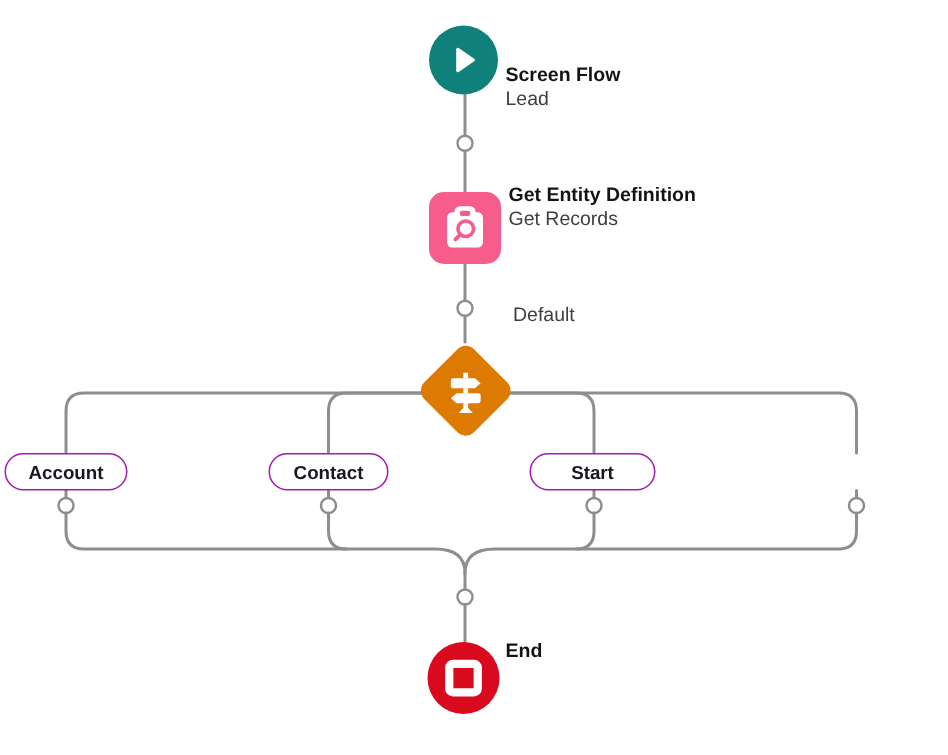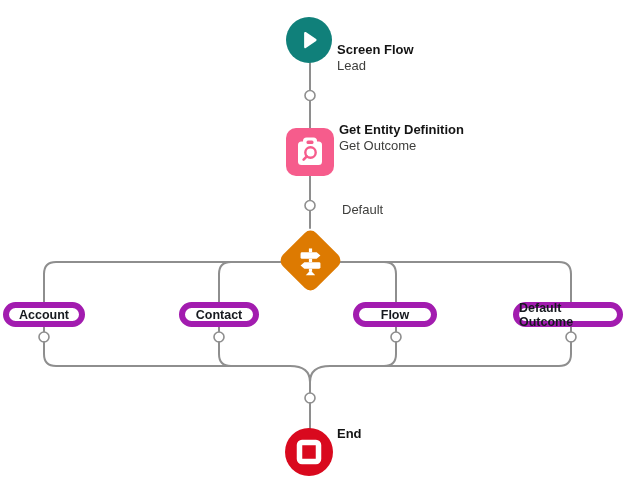--- a/index.html
+++ b/index.html
@@ -25,21 +25,21 @@
   .node-label{position:absolute; z-index:1; line-height:16px; font-size:13px; white-space:nowrap;}
   .node-label .title{font-weight:700; color:#141414;}
   .node-label .subtitle{font-weight:400; color:#3e3e3c;}
   .label-start{left:337px; top:15px;margin-top:27px;}
   .label-getrecords{left:339px; top:122px;}
   .label-decision{left:342px; top:202px;}
   .label-end{left:337px; top:426px;}
 
   .pill{
     position:absolute; z-index:2; top:302px; height:25px; box-sizing:border-box;
-    background:#fff; border:6px solid #a21caf; border-radius:13px;
+    background:#fff; border:1px solid #a21caf; border-radius:13px;
     display:flex; align-items:center; justify-content:center;
     font-size:12.5px; font-weight:700; color:#16191f;
   }
   .pill-0{left:3px;   width:82px;}
   .pill-1{left:179px; width:80px;}
   .pill-2{left:353px; width:84px;}
   .pill-3{left:513px; width:110px;}
 </style>
 </head>
 <body>
@@ -95,21 +95,21 @@
     <svg width="48" height="48" viewBox="0 0 48 48">
       <rect x="12" y="13.5" width="24" height="23.5" rx="3.5" fill="#fff"></rect>
       <rect x="17" y="9.5" width="14" height="9" rx="3.5" fill="#fff"></rect>
       <rect x="20.5" y="12.5" width="7" height="3.5" rx="1.5" fill="var(--get-records)"></rect>
       <circle cx="24.5" cy="24.5" r="5.2" fill="none" stroke="var(--get-records)" stroke-width="2.4"></circle>
       <line x1="20.8" y1="28.4" x2="17.6" y2="31.6" stroke="var(--get-records)" stroke-width="2.6" stroke-linecap="round"></line>
     </svg>
   </div>
   <div class="node-label label-getrecords">
     <div class="title">Get Entity Definition</div>
-    <div class="subtitle">Get Outcome</div>
+    <div class="subtitle">Get Records</div>
   </div>
 
   <div class="node node-decision">
     <div class="unrotate">
       <svg width="34" height="34" viewBox="0 0 36 36">
         <rect x="16.3" y="4.5" width="3.4" height="4" fill="#fff"></rect>
         <path d="M9 8.5 H24.5 L28.5 12 L24.5 15.5 H9 Q7.5 15.5 7.5 14 V10 Q7.5 8.5 9 8.5 Z" fill="#fff"></path>
         <rect x="16.3" y="15.5" width="3.4" height="3.5" fill="#fff"></rect>
         <path d="M27 19 H11.5 L7.5 22.5 L11.5 26 H27 Q28.5 26 28.5 24.5 V20.5 Q28.5 19 27 19 Z" fill="#fff"></path>
         <rect x="16.3" y="26" width="3.4" height="3" fill="#fff"></rect>
@@ -121,24 +121,21 @@
     <div class="subtitle">Default</div>
   </div>
 
   <div class="pill pill-0">
     <span>Account</span>
   </div>
   <div class="pill pill-1">
     <span>Contact</span>
   </div>
   <div class="pill pill-2">
-    <span>Flow</span>
-  </div>
-  <div class="pill pill-3">
-    <span>Default Outcome</span>
+    <span>Start</span>
   </div>
 
   <div class="node node-end">
     <svg width="48" height="48" viewBox="0 0 48 48">
       <rect x="14.5" y="14.5" width="19" height="19" rx="2.5" fill="none" stroke="#fff" stroke-width="5.5"></rect>
     </svg>
   </div>
   <div class="node-label label-end">
     <div class="title">End</div>
   </div>

